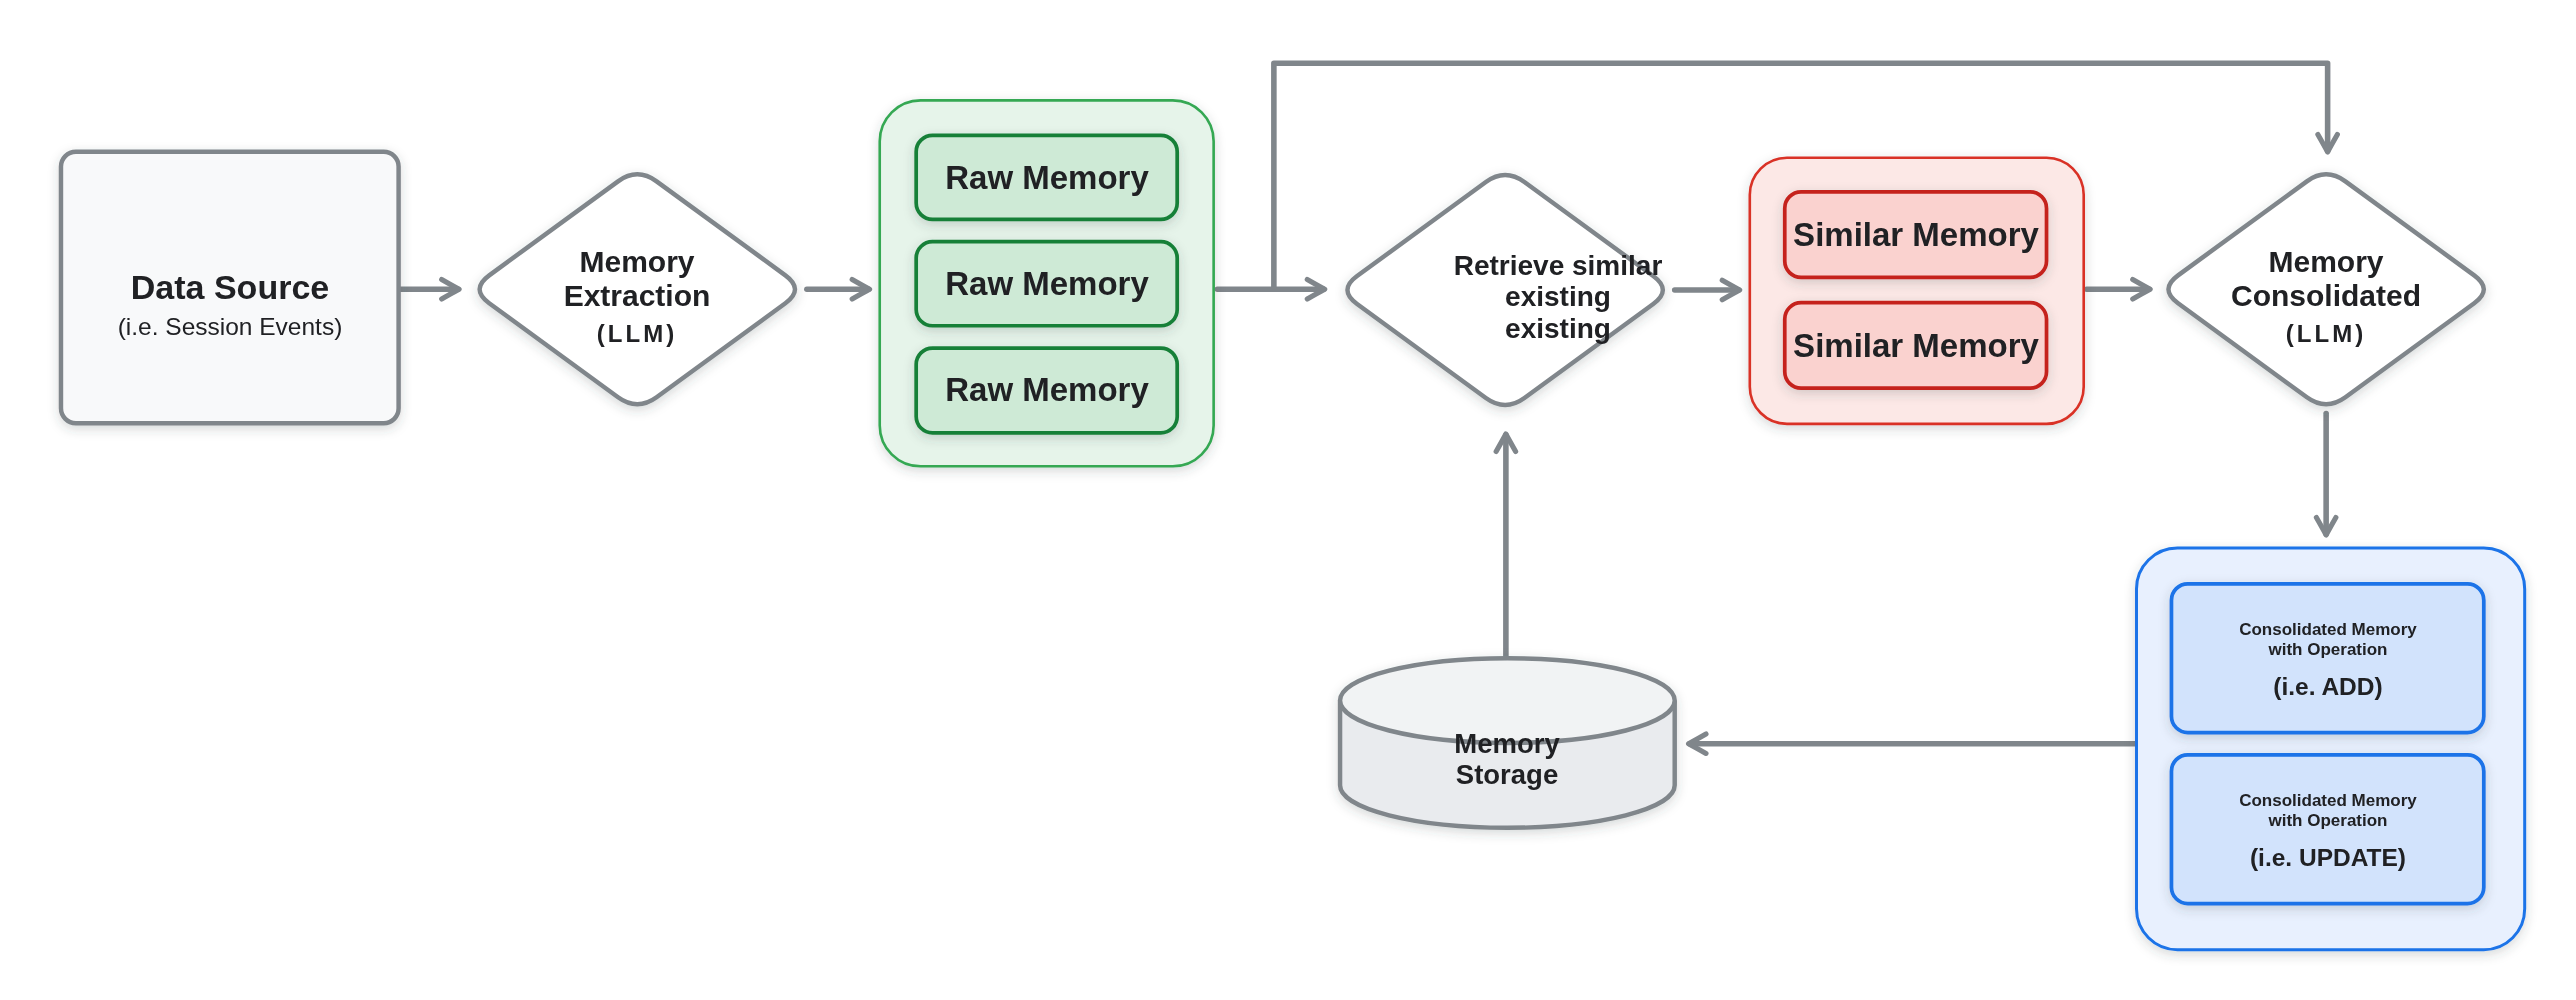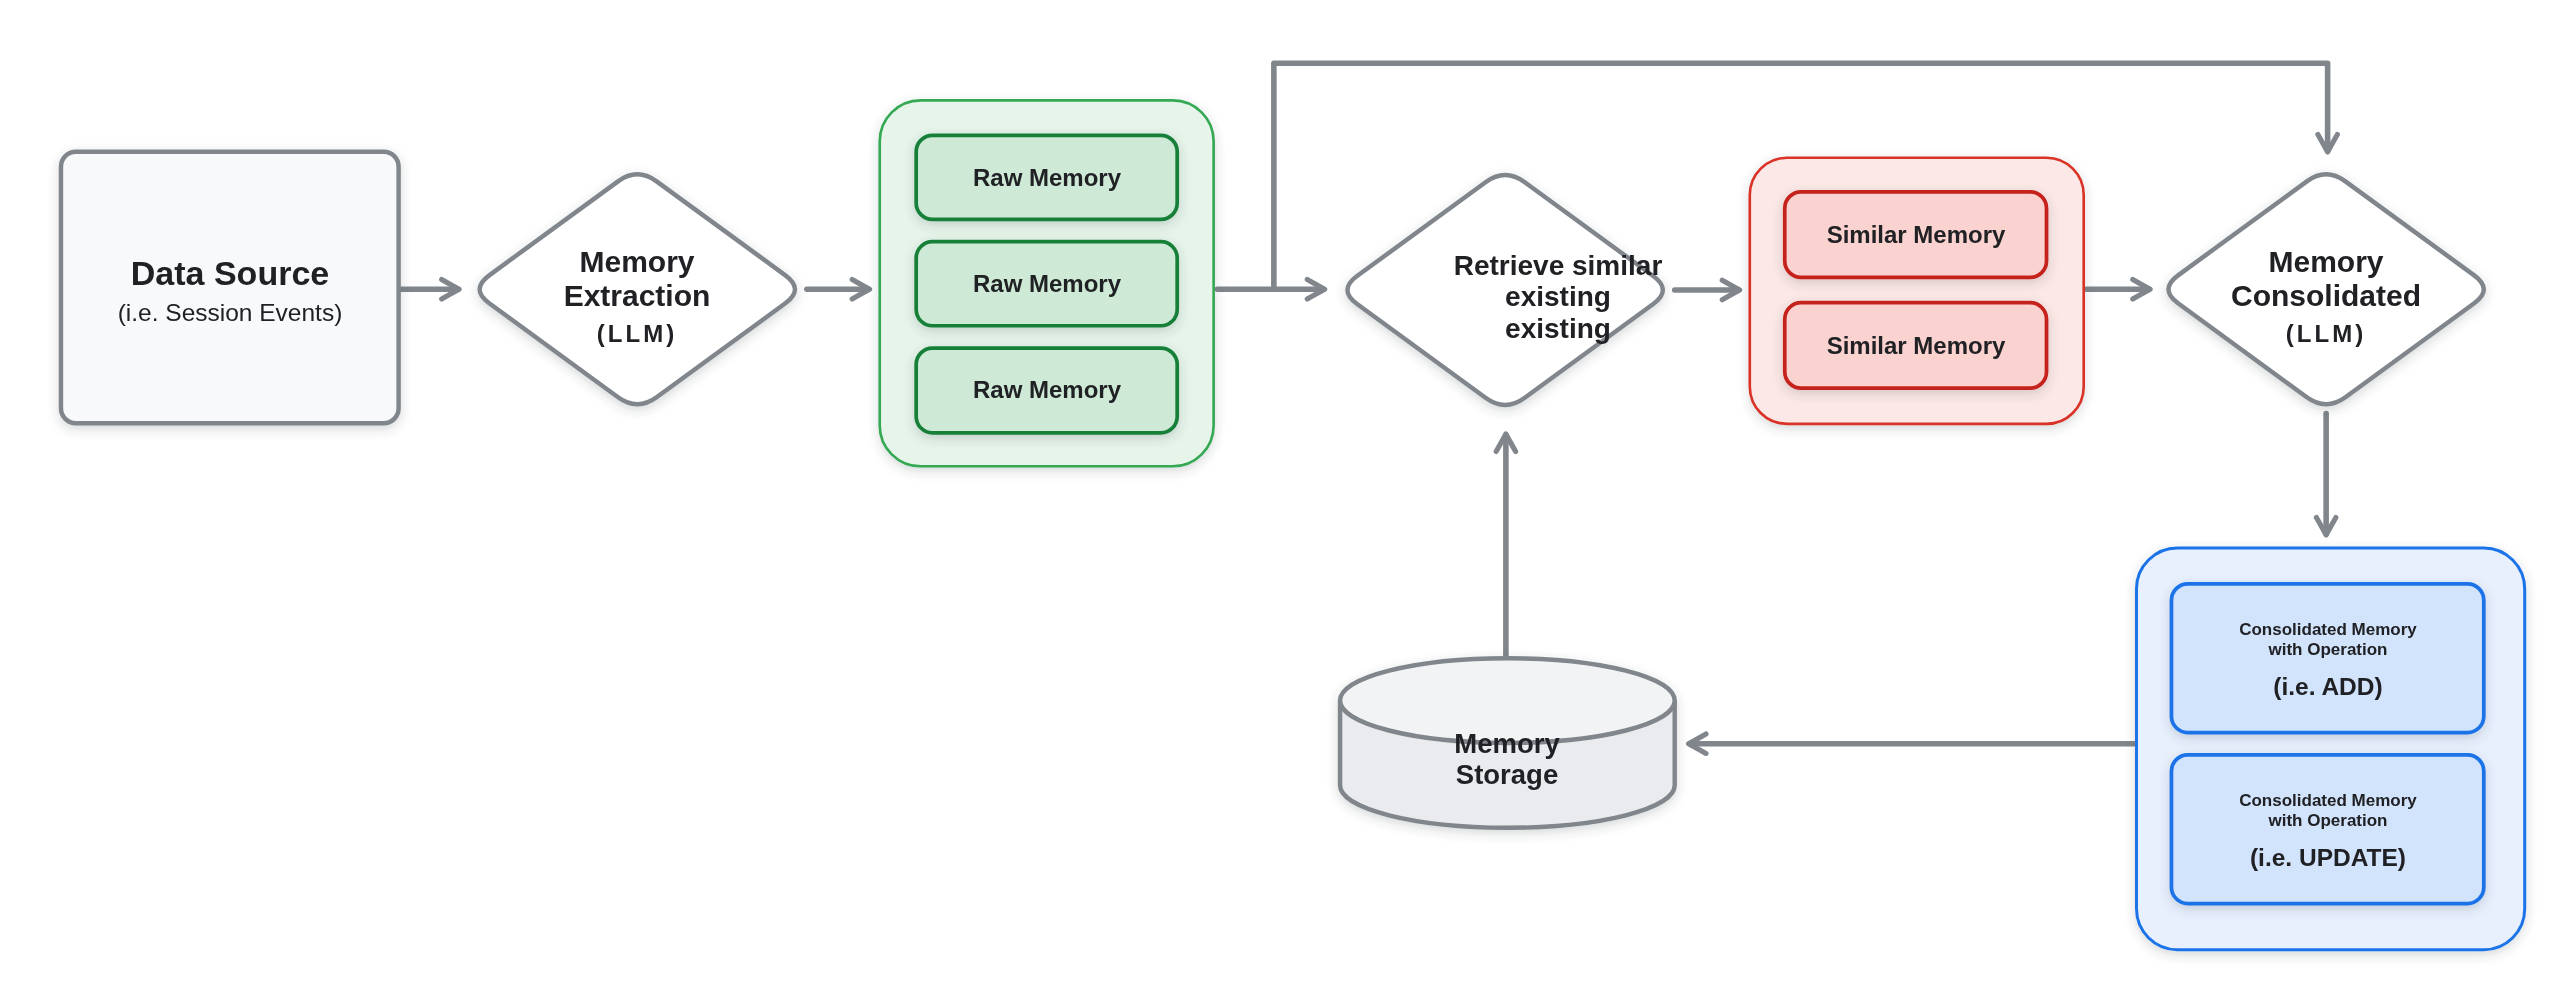--- a/index.html
+++ b/index.html
@@ -19,21 +19,21 @@
     text-align:center;
     line-height:1.12;
     white-space:nowrap;
     color:#202124;
   }
   .title-lg{font-size:34px;font-weight:700;display:block;}
   .sub{font-size:24.5px;font-weight:400;display:block;margin-top:7.4px;}
   .diamond-line{font-size:30px;font-weight:700;display:block;}
   .diamond-sub{font-size:24px;font-weight:700;letter-spacing:3px;display:block;margin-top:9px;}
   .retrieve-line{font-size:28px;font-weight:700;display:block;}
-  .item-label{font-size:24px;font-weight:700;}
+  .item-label{font-size:33px;font-weight:700;}
   .cons-line{font-size:17px;font-weight:700;display:block;line-height:1.2;}
   .cons-sub{font-size:24.5px;font-weight:700;display:block;margin-top:12px;}
   .storage-line{font-size:27.5px;font-weight:700;display:block;}
 </style>
 </head>
 <body>
 
 <div class="canvas">
 
   <svg width="2576" height="1001" viewBox="0 0 3464 1346">
@@ -79,21 +79,21 @@
     <rect x="2873" y="737" width="522" height="540" rx="55" stroke-width="4" filter="url(#soft)" fill="#e8f0fe" stroke="#1a73e8"></rect>
     <rect x="2920" y="785" width="420" height="200" rx="22" stroke-width="5" filter="url(#soft)" fill="#d2e3fc" stroke="#1a73e8"></rect>
     <rect x="2920" y="1015" width="420" height="200" rx="22" stroke-width="5" filter="url(#soft)" fill="#d2e3fc" stroke="#1a73e8"></rect>
 
     <g filter="url(#soft)">
       <path d="M1802 942 V1056 A225 57 0 0 0 2252 1056 V942" stroke-width="6" fill="#e9ebee" stroke="#80868b"></path>
       <ellipse cx="2027" cy="942" rx="225" ry="57" stroke-width="6" fill="#f1f3f4" stroke="#80868b"></ellipse>
     </g>
   </svg>
 
-  <div class="label" style="left:230px;top:290px;">
+  <div class="label" style="left:230px;top:304px;">
     <span class="title-lg">Data Source</span>
     <span class="sub">(i.e. Session Events)</span>
   </div>
 
   <div class="label" style="left:637px;top:297px;">
     <span class="diamond-line">Memory</span>
     <span class="diamond-line">Extraction</span>
     <span class="diamond-sub">(LLM)</span>
   </div>
 

